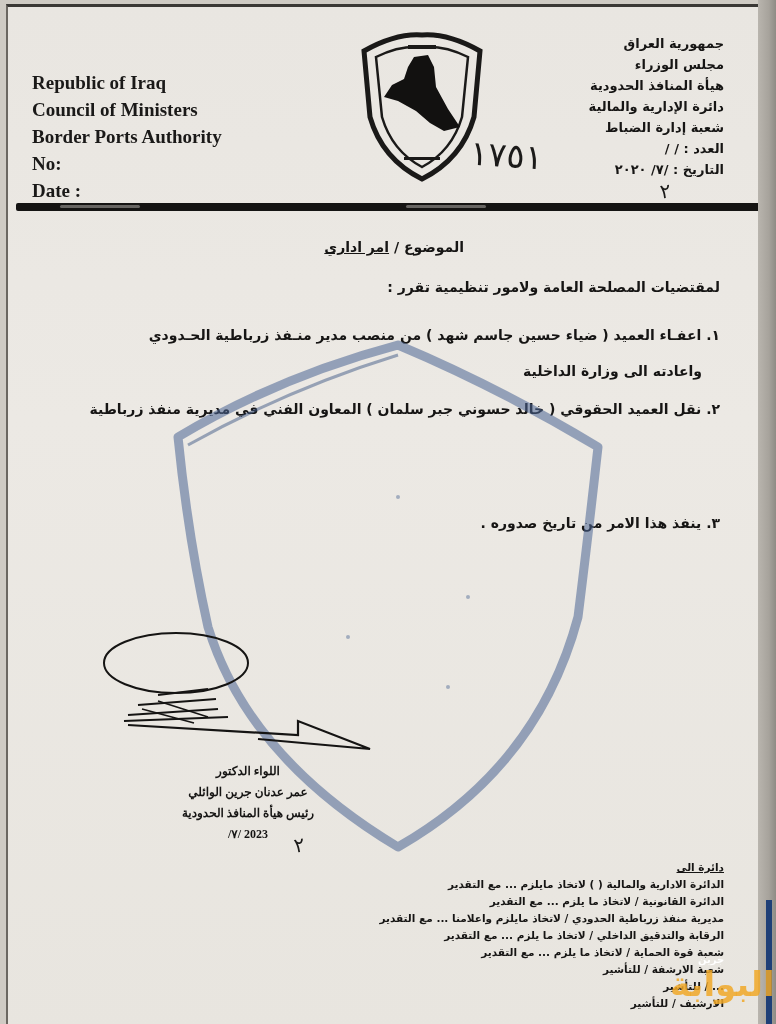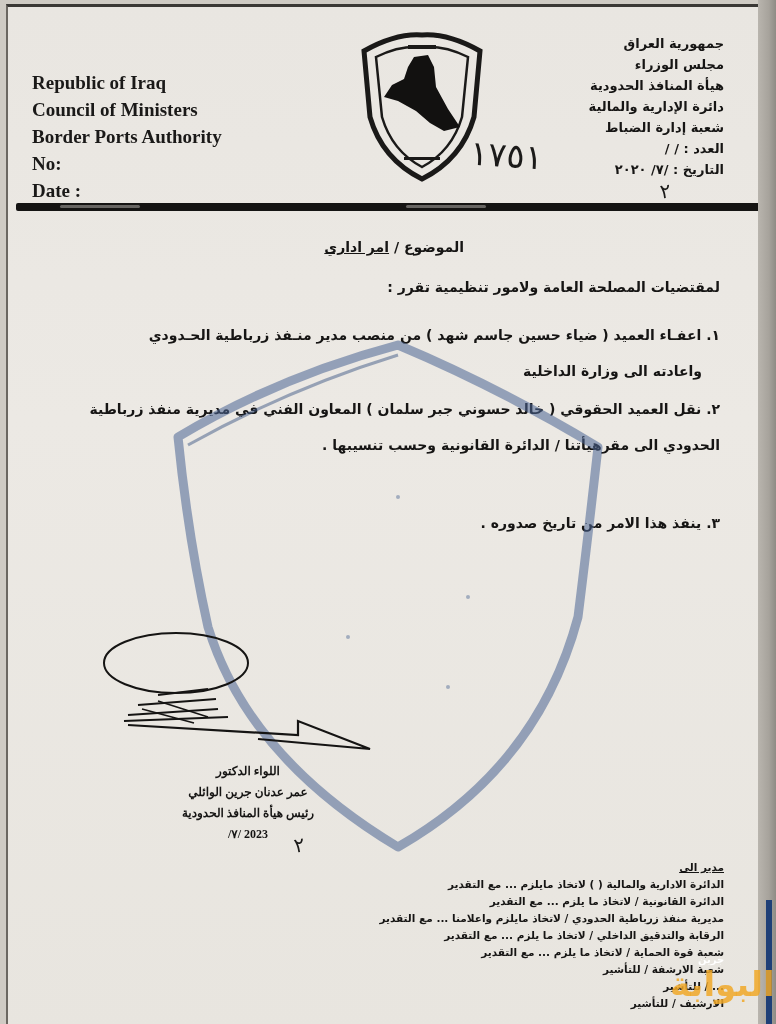--- a/index.html
+++ b/index.html
@@ -137,21 +137,20 @@
 
   <div class="ar item item1">
     <span>١.</span>
     <span>اعفـاء العميد ( ضياء حسين جاسم شهد ) من منصب مدير منـفذ زرباطية الحـدودي</span>
     <span class="cont" style="margin-right:18px;">واعادته الى وزارة الداخلية</span>
   </div>
 
   <div class="ar item item2">
     <span>٢.</span>
     <span>نقل العميد الحقوقي ( خالد حسوني جبر سلمان ) المعاون الفني في مديرية منفذ زرباطية</span>
-    <span class="cont" style="margin-right:0px;">الحدودي الى مقرهيأتنا / الدائرة القانونية وحسب تنسيبها .</span>
   </div>
 
   <div class="ar item item3">
     <span>٣.</span>
     <span>ينفذ هذا الامر من تاريخ صدوره .</span>
   </div>
 
   <svg class="stamp" viewBox="0 0 470 520">
     <path d="M20 100 Q120 40 240 8 Q340 50 440 110 Q430 200 420 280 Q380 430 240 510 Q90 420 50 290 Q30 200 20 100 Z" fill="none" stroke="#4a6594" stroke-width="9" stroke-opacity="0.55" stroke-linejoin="round"></path>
     <path d="M30 108 Q130 52 240 18" fill="none" stroke="#3f5a86" stroke-width="3" stroke-opacity="0.5"></path>
@@ -169,21 +168,21 @@
 
   <div class="ar signer">
     <div>اللواء الدكتور</div>
     <div>عمر عدنان جرين الوائلي</div>
     <div>رئيس هيأة المنافذ الحدودية</div>
     <div class="date">2023 /٧/</div>
   </div>
   <div class="hand-small" style="left:286px; top:826px; font-size:20px; transform: rotate(-10deg);">٢</div>
 
   <div class="ar cc">
-    <div class="title">مدير الى</div>
+    <div class="title">دائرة الى</div>
     <div class="line">الدائرة الادارية والمالية (                    ) لاتخاذ مايلزم ... مع التقدير</div>
     <div class="line">الدائرة القانونية / لاتخاذ ما يلزم ... مع التقدير</div>
     <div class="line">مديرية منفذ زرباطية الحدودي / لاتخاذ مايلزم واعلامنا ... مع التقدير</div>
     <div class="line">الرقابة والتدقيق الداخلي / لاتخاذ ما يلزم ... مع التقدير</div>
     <div class="line">شعبة قوة الحماية / لاتخاذ ما يلزم ... مع التقدير</div>
     <div class="line">شعبة الارشفة / للتأشير</div>
     <div class="line">... / للتأشير</div>
     <div class="line">الارشيف / للتأشير</div>
   </div>
 </div>

